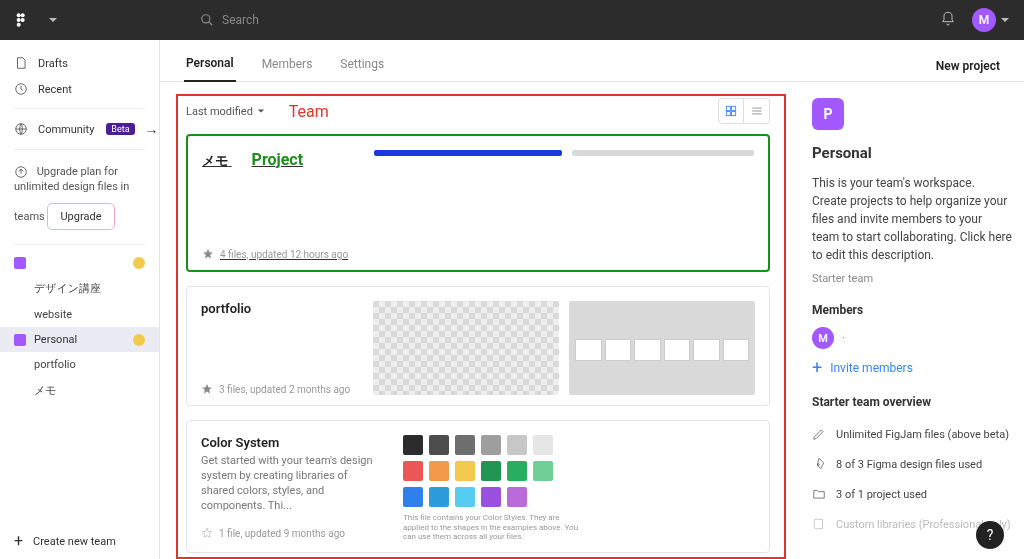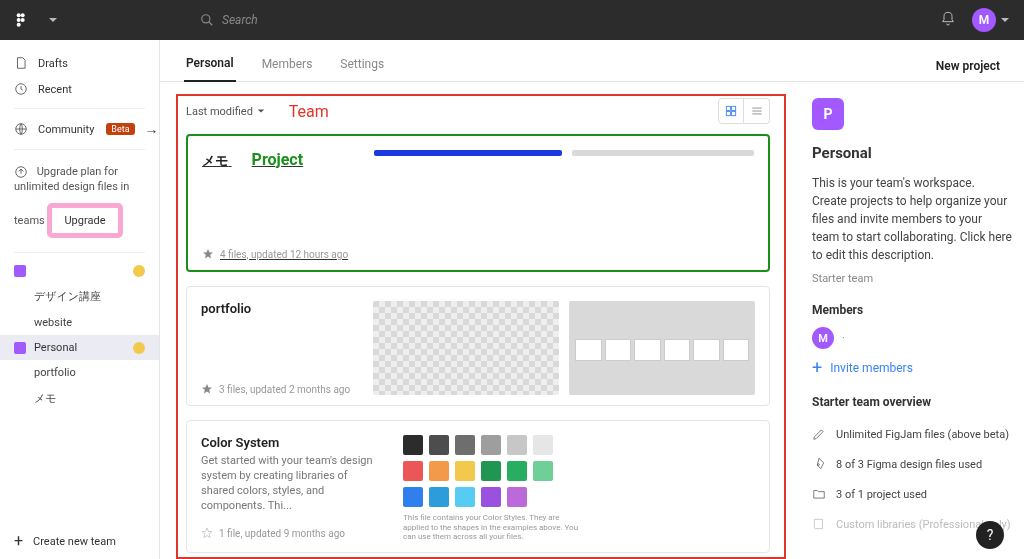--- a/index.html
+++ b/index.html
@@ -2,37 +2,37 @@
 <html><head>
 <meta charset="utf-8">
 <style>
   * { box-sizing: border-box; margin: 0; padding: 0; }
   body { font-family: -apple-system, BlinkMacSystemFont, "Segoe UI", Roboto, sans-serif; font-size: 12px; color: #333; background: #fff; width: 1024px; }
   
   .topbar { height: 40px; background: #2c2c2c; display: flex; align-items: center; padding: 0 14px; color: #fff; }
   .topbar .logo { width: 16px; height: 16px; fill: #fff; margin-right: 10px; }
   .topbar .ws { flex: 0 0 120px; display:flex; align-items:center; color:#bbb; font-size:12px; }
   .topbar .ws svg.chev { width:10px;height:10px;margin-left:8px;fill:#bbb;}
-  .topbar .search { flex:1; display:flex; align-items:center; color:#888; padding-left:40px;font-style:italic;}
+  .topbar .search { flex:1; display:flex; align-items:center; color:#888; padding-left:40px;}
   .topbar .search svg { width:14px;height:14px;fill:#888;margin-right:8px;}
   .topbar .right { display:flex; align-items:center; gap:16px;}
   .topbar .bell svg{width:16px;height:16px;stroke:#bbb;fill:none;stroke-width:1.5;}
   .avatar { width:24px;height:24px;border-radius:50%;background:#a259ff;color:#fff;display:flex;align-items:center;justify-content:center;font-size:12px;font-weight:600;}
   .topbar .avatar-wrap{display:flex;align-items:center;gap:4px;}
   .topbar .avatar-wrap svg{width:10px;height:10px;fill:#bbb;}
   
   .layout { display:flex; height: 519px; }
   .sidebar { width: 160px; border-right: 1px solid #e5e5e5; padding-top:10px; display:flex; flex-direction:column; }
   .side-item { display:flex; align-items:center; padding: 6px 14px; font-size:11px; color:#333; gap:10px;}
   .side-item svg { width:14px; height:14px; stroke:#555; fill:none; stroke-width:1.5; flex-shrink:0;}
   .side-sep { border-top:1px solid #eee; margin: 6px 14px; }
-  .badge { background:#c2410c;color:#fff;font-size:9px;padding:1px 5px;border-radius:3px;margin-left:2px;}
+  .badge { background:#4c1d95;color:#fff;font-size:9px;padding:1px 5px;border-radius:3px;margin-left:2px;}
   .arrow-r { margin-left:auto; font-size:14px; color:#333;}
   .upgrade-box { padding:8px 14px; font-size:11px; color:#555; line-height:1.4;}
-  .upgrade-btn { display:inline-block;border:5px solid #f9a8d4;border-radius:5px;padding:5px 12px;margin-top:8px;font-size:11px;color:#333;}
+  .upgrade-btn { display:inline-block;border:1px solid #f9a8d4;border-radius:5px;padding:5px 12px;margin-top:8px;font-size:11px;color:#333;}
   .side-team { display:flex; align-items:center; padding:6px 14px; font-size:11px; gap:8px;}
   .side-team .sq { width:12px;height:12px;border-radius:2px;flex-shrink:0;}
   .side-team .dot{width:12px;height:12px;border-radius:50%;background:#f2c94c;flex-shrink:0;margin-left:auto;}
   .side-team.sel { background:#ebebf3; }
   .side-sub { padding:6px 14px 6px 34px; font-size:11px; color:#444;}
   .side-bottom { margin-top:auto; padding:10px 14px; display:flex; align-items:center; gap:10px; font-size:11px; color:#333; border-top:1px solid transparent;}
   .side-bottom .plus{font-size:16px; line-height:1;}
   
   .main { flex:1; display:flex; flex-direction:column; overflow:hidden;}
   .tabs { display:flex; align-items:center; padding:10px 24px 0; border-bottom:1px solid #e5e5e5; font-size:12px;}

